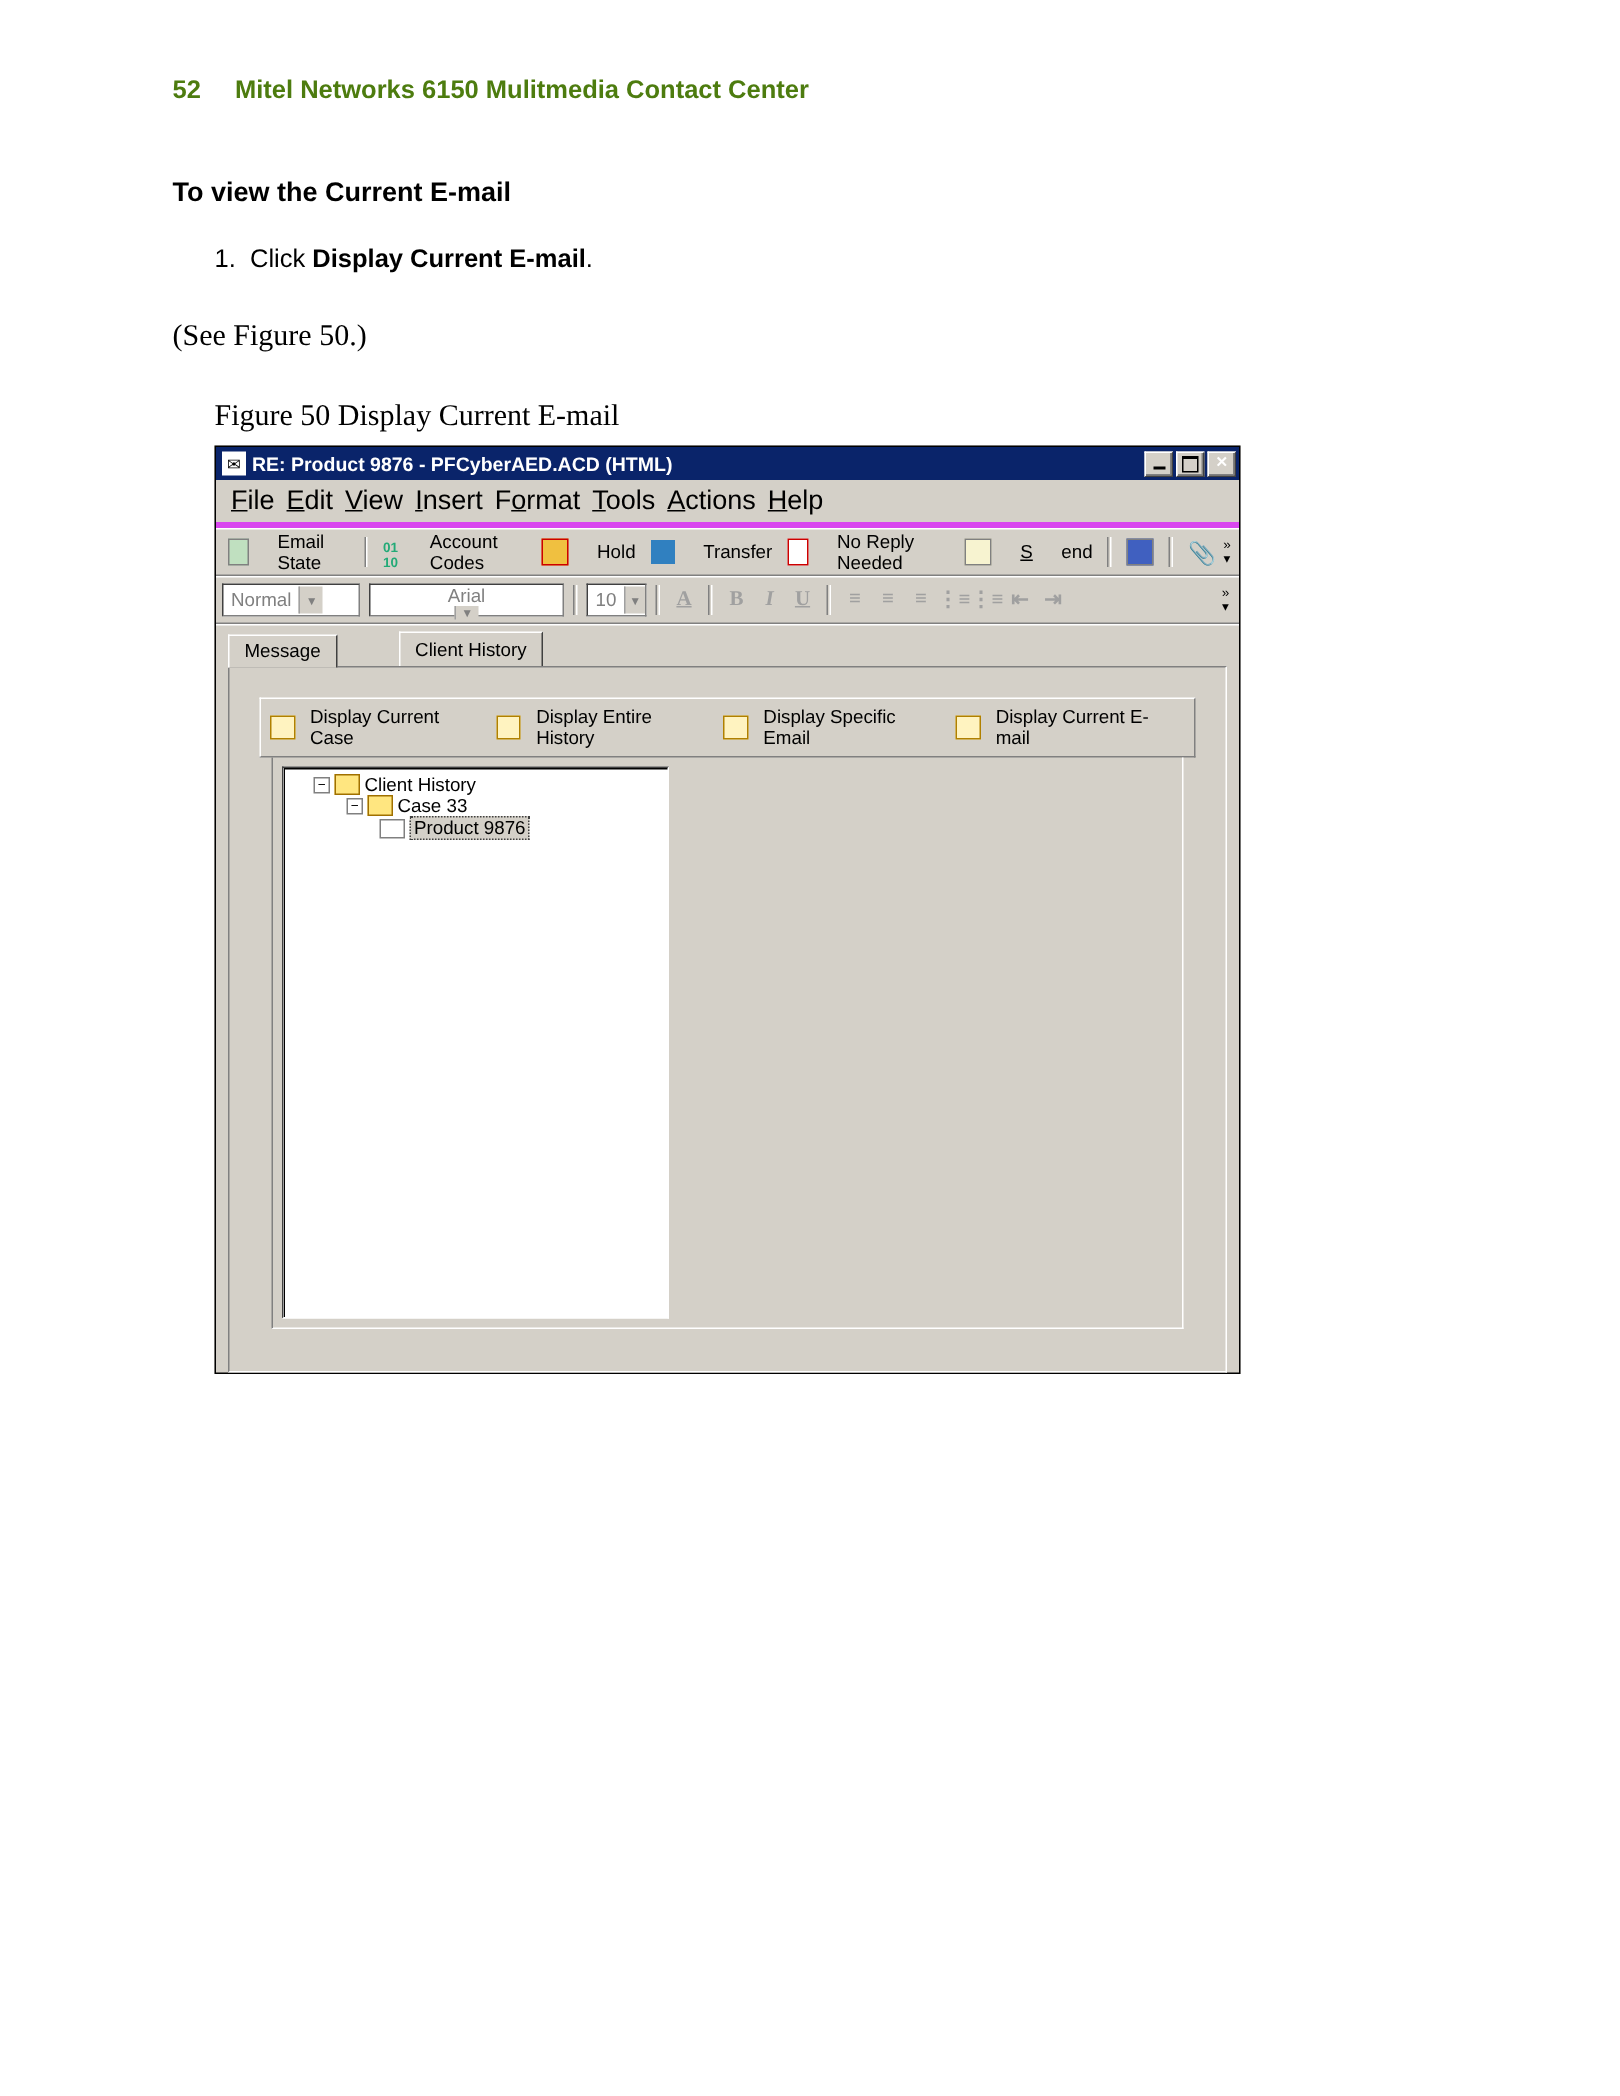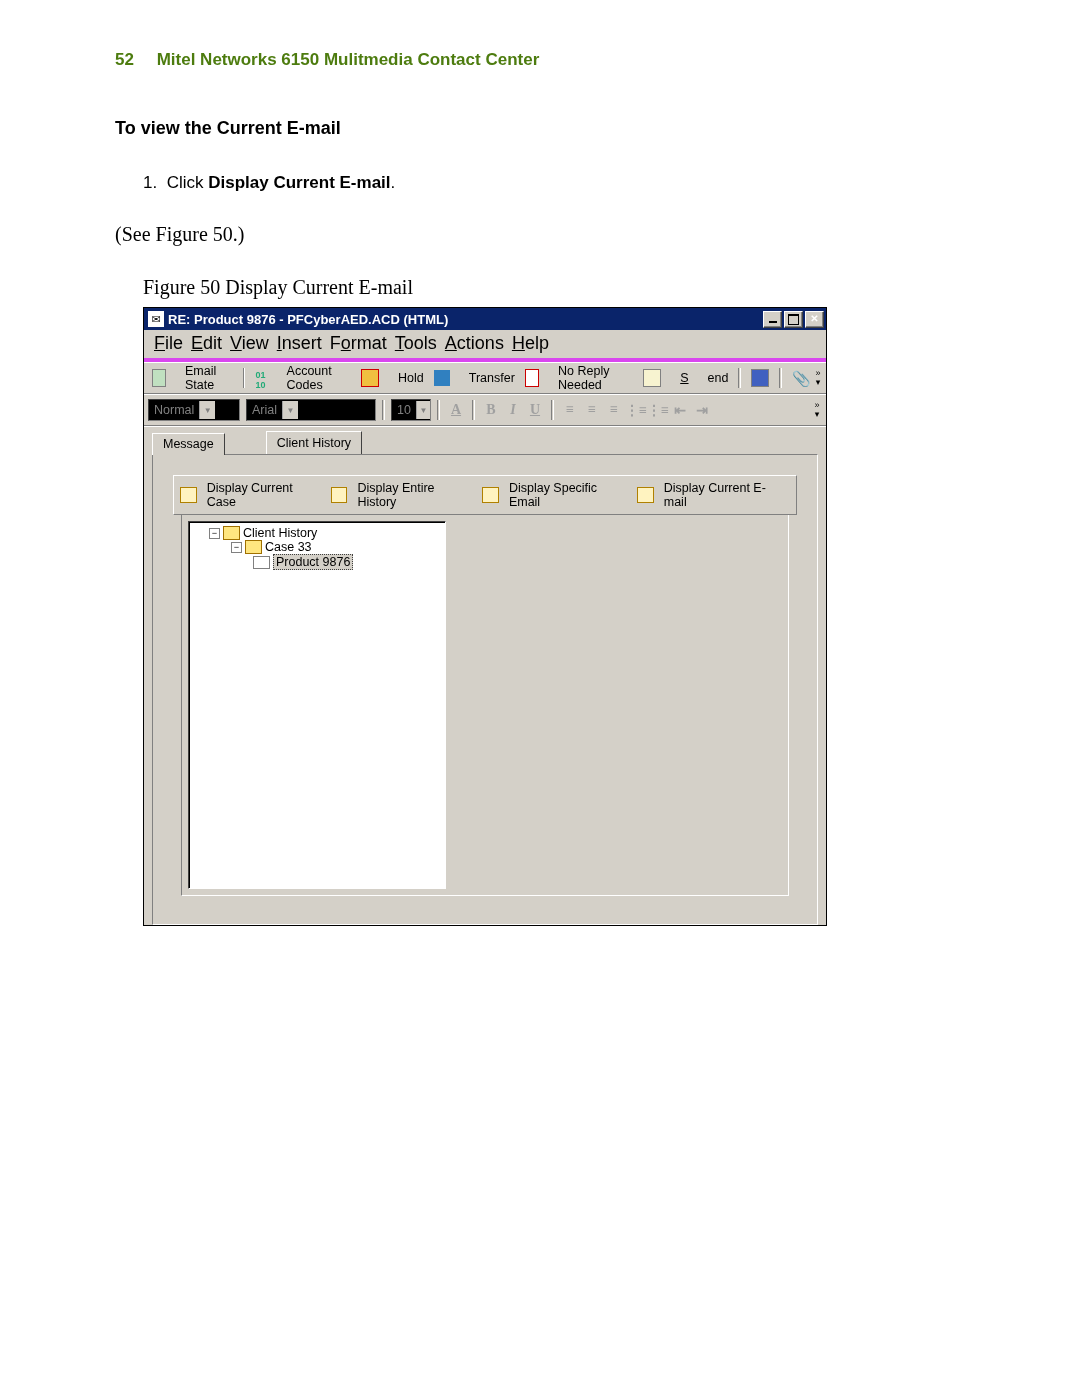--- a/index.html
+++ b/index.html
@@ -17,21 +17,21 @@
     font-weight: bold;
     font-size: 17px;
     color: #4d7c0f;
     margin-bottom: 48px;
   }
   .page-header .num { margin-right: 18px; }
   .section-title {
     font-family: Verdana, Arial, sans-serif;
     font-weight: bold;
     font-size: 18px;
-    margin-bottom: 34px;
+    margin-bottom: 24px;
   }
   .step-list {
     font-family: Verdana, Arial, sans-serif;
     font-size: 17px;
     margin: 0 0 30px 28px;
     padding: 0;
   }
   .step-list li { list-style: none; }
   .body-text {
     font-size: 20px;
@@ -132,21 +132,21 @@
   .icn.flat { border: none; background: transparent; }
   .chev {
     width: 10px; font-size: 10px; line-height: 1;
     display: inline-flex; flex-direction: column; align-items: center;
     margin-left: auto;
   }
   .chev-sym { font-size: 9px; }
 
   .combo {
     display: inline-flex; align-items: center;
-    background: #000000;
+    background: #ffffff;
     border: 1px solid #808080;
     border-top-color: #404040; border-left-color: #404040;
     height: 20px;
     color: #808080;
   }
   .combo .lbl { padding: 0 5px; font-size: 12.5px; }
   .combo .dd {
     width: 15px; height: 18px;
     background: #d4d0c8;
     border-left: 1px solid #a0a0a0;
@@ -385,21 +385,21 @@
           <span class="chev-sym">»</span>
           <span class="chev-sym">▾</span>
         </span>
     </div>
 
     <div class="toolbar-row fmt-row">
       <span class="combo" style="width:90px;">
           <span class="lbl">Normal</span>
           <span class="dd">▼</span>
         </span>
-      <span class="combo" style="width:128px;margin-left:4px;">
+      <span class="combo" style="width:128px;margin-left:4px;flex-direction:column;">
           <span class="lbl">Arial</span>
           <span class="dd">▼</span>
         </span>
       <span class="tb-sep"></span>
       <span class="combo" style="width:38px;">
           <span class="lbl">10</span>
           <span class="dd">▼</span>
         </span>
       <span class="tb-sep"></span>
       <span class="fmt-btn fmt-color">A</span>

